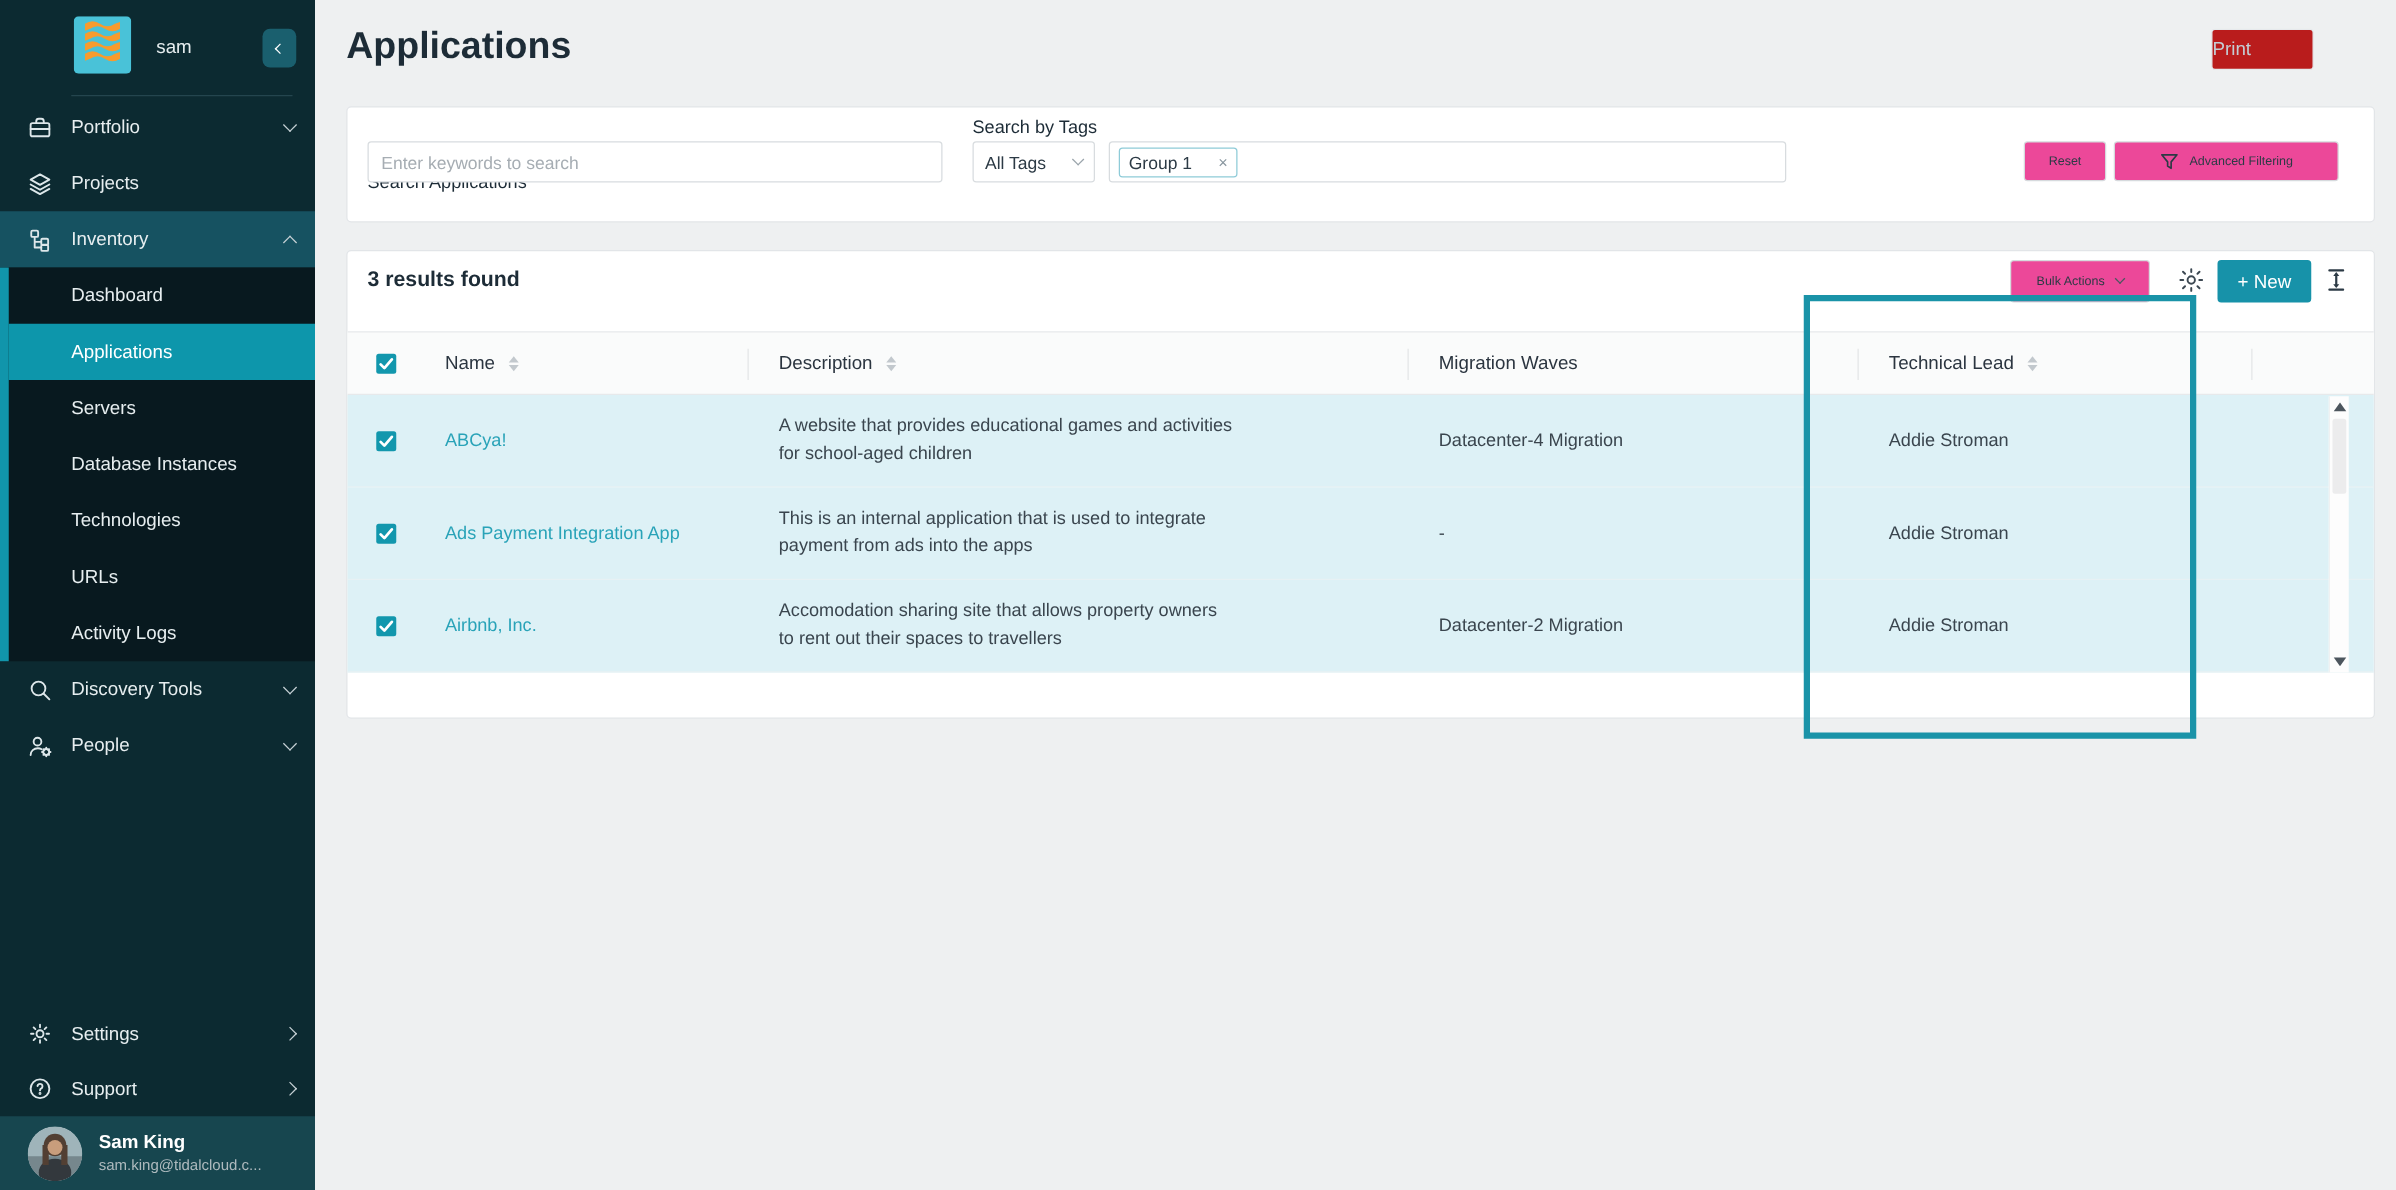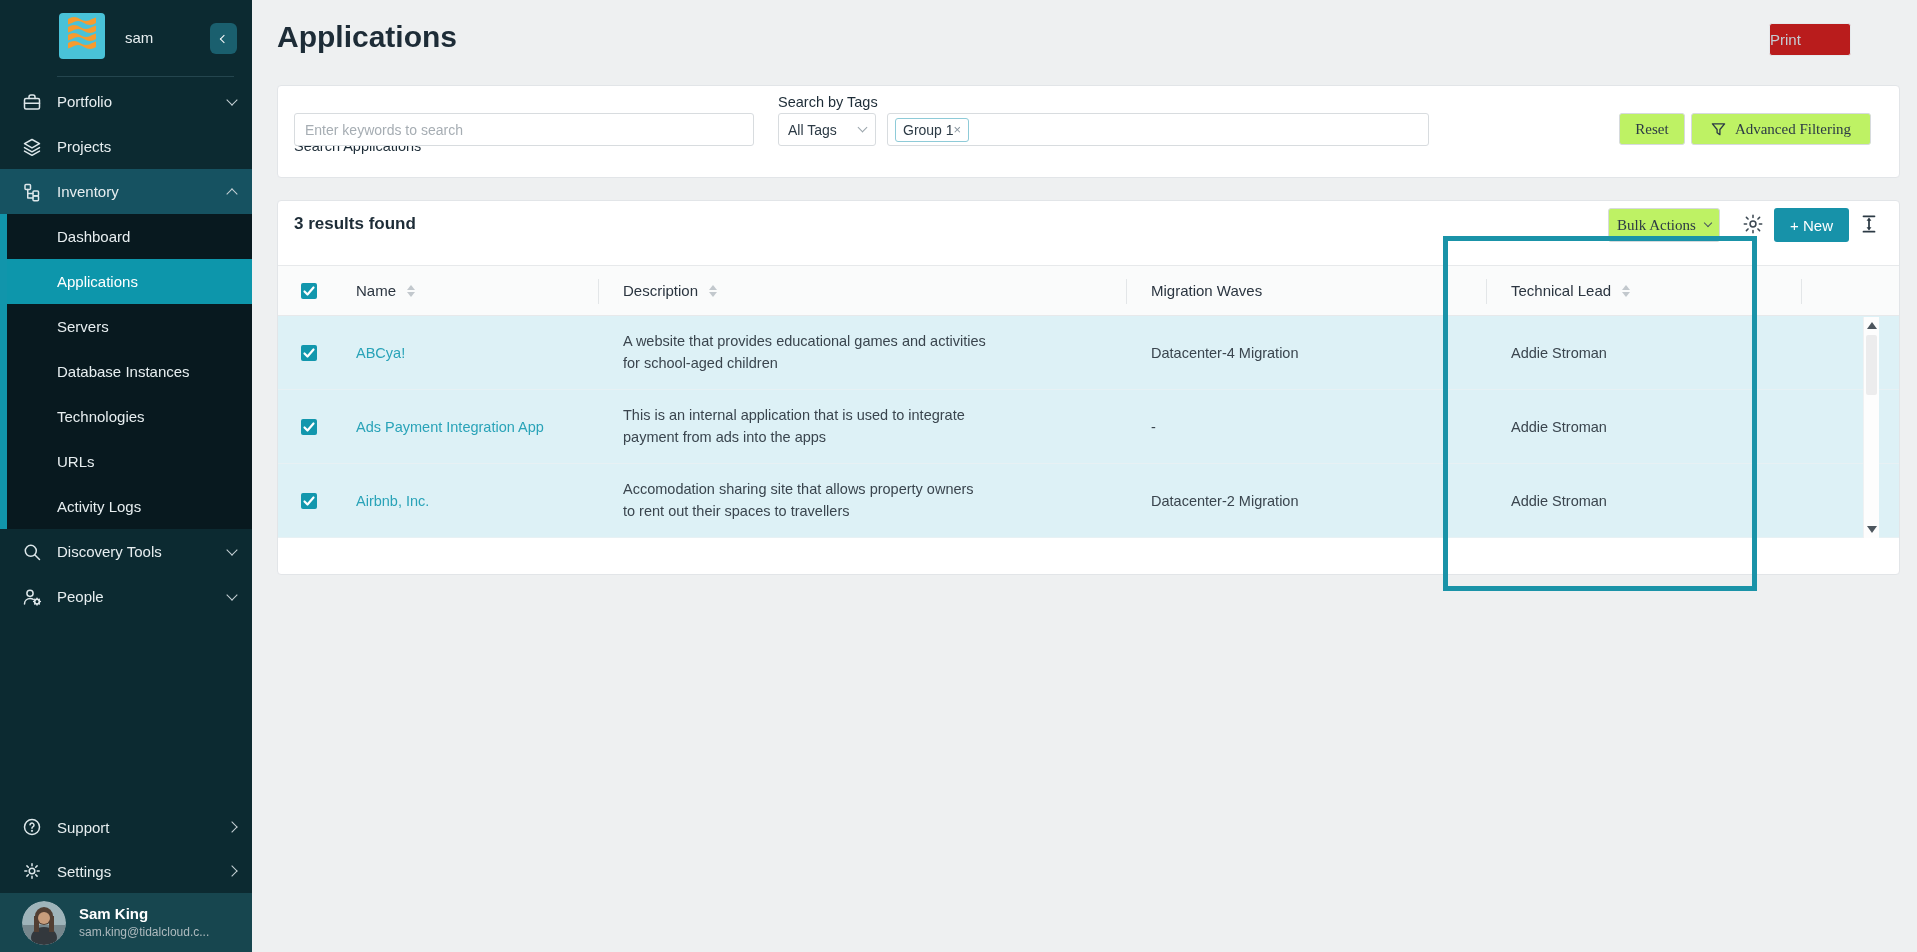--- a/index.html
+++ b/index.html
@@ -54,23 +54,23 @@
   .card { background:#ffffff; border:1px solid #e2e5e8; border-radius:4px; position:absolute; }
   .filter-card { left:277px; top:85px; width:1623px; height:93px; }
   .f-label { position:absolute; font-size:14.5px; color:#1d2c37; }
   .search-label { left:16px; top:8px;margin-top:44px; }
   .tags-label { left:500px; top:8px; }
   .search-input { position:absolute; left:16px; top:27px; width:460px; height:33px; border:1px solid #d8dcdf; border-radius:3px; padding:0 10px; font-size:14px; font-family:"Liberation Sans",sans-serif; color:#333; }
   .search-input::placeholder { color:#a6adb3; }
   .alltags { position:absolute; left:500px; top:27px; width:98px; height:33px; border:1px solid #d8dcdf; border-radius:3px; display:flex; align-items:center; padding:0 9px; font-size:14px; color:#2c3a45; cursor:pointer; }
   .alltags .chev { margin-left:auto; color:#9aa4ab; width:7px; height:7px; }
   .tags-field { position:absolute; left:609px; top:27px; width:542px; height:33px; border:1px solid #d8dcdf; border-radius:3px; display:flex; align-items:center; padding:0 7px; }
-  .tag-chip { border:1px solid #8ecbd8; border-radius:3px; padding:3px 7px; font-size:14px; color:#2c3a45; display:flex; align-items:center; gap:0; cursor:pointer;justify-content:space-between; }
+  .tag-chip { border:1px solid #8ecbd8; border-radius:3px; padding:3px 7px; font-size:14px; color:#2c3a45; display:flex; align-items:center; gap:21px; cursor:pointer;justify-content:space-between; }
   .tag-chip .x { color:#8a97a0; font-size:13px; cursor:pointer; }
-  .btn { border:1px solid #d6dadd; border-radius:3px; background:#bef264; font-size:15px; color:#2c3a45; display:flex; align-items:center; justify-content:center; cursor:pointer; font-family:Liberation Serif, serif; }
+  .btn { border:1px solid #d6dadd; border-radius:3px; background:#ec4899; font-size:10px; color:#2c3a45; display:flex; align-items:center; justify-content:center; cursor:pointer; font-family:Liberation Sans, sans-serif; }
   .reset-btn { position:absolute; left:1341px; top:27px; width:66px; height:32px; }
   .adv-btn { position:absolute; left:1413px; top:27px; width:180px; height:32px; gap:9px; }
 
   
   .table-card { left:277px; top:200px; width:1623px; height:375px; }
   .results { position:absolute; left:16px; top:13px; font-size:17px; font-weight:700; color:#1d2c37; }
   .bulk-btn { position:absolute; left:1330px; top:7px; width:112px; height:34px; gap:9px; }
   .bulk-btn .chev { width:6px; height:6px; color:#4a5660; }
   .gear-btn { position:absolute; left:1462px; top:11px; width:26px; height:26px; cursor:pointer; background:none; border:none; }
   .new-btn { position:absolute; left:1496px; top:7px; width:75px; height:34px; background:#1792a9; color:#fff; border:none; border-radius:3px; font-size:15px; cursor:pointer; font-family:"Liberation Sans",sans-serif; }
@@ -189,33 +189,33 @@
           <path d="M15 11.2v1M15 17v1M11.6 14.6h1M17.4 14.6h1M12.7 12.3l.7.7M16.6 16.2l.7.7M17.3 12.3l-.7.7M13.4 16.2l-.7.7"></path>
       </svg>
       <span>People</span>
       <span class="chev down"></span>
     </div>
   </div>
 
   <div class="side-bottom">
     <div class="nav-item">
       <svg class="nicon sicon" viewBox="0 0 20 20">
+        <circle cx="10" cy="10" r="2.8"></circle>
+          <path d="M10 2.8v2M10 15.2v2M2.8 10h2M15.2 10h2M4.9 4.9l1.4 1.4M13.7 13.7l1.4 1.4M15.1 4.9l-1.4 1.4M6.3 13.7l-1.4 1.4"></path>
+      </svg>
+      <span>Settings</span>
+      <span class="chev right"></span>
+    </div>
+    <div class="nav-item">
+      <svg class="nicon sicon" viewBox="0 0 20 20">
         <circle cx="10" cy="10" r="7.5"></circle>
           <path d="M8 7.8a2 2 0 1 1 2.8 2.1c-.6.3-.8.7-.8 1.4"></path>
           <circle cx="10" cy="13.8" r="0.4" fill="#dde7ea"></circle>
       </svg>
       <span>Support</span>
-      <span class="chev right"></span>
-    </div>
-    <div class="nav-item">
-      <svg class="nicon sicon" viewBox="0 0 20 20">
-        <circle cx="10" cy="10" r="2.8"></circle>
-          <path d="M10 2.8v2M10 15.2v2M2.8 10h2M15.2 10h2M4.9 4.9l1.4 1.4M13.7 13.7l1.4 1.4M15.1 4.9l-1.4 1.4M6.3 13.7l-1.4 1.4"></path>
-      </svg>
-      <span>Settings</span>
       <span class="chev right"></span>
     </div>
   </div>
 
   <div class="user-card">
     <svg class="avatar" viewBox="0 0 44 44">
       <defs>
           <clipPath id="ac">
             <circle cx="22" cy="22" r="22"></circle>
           </clipPath>

